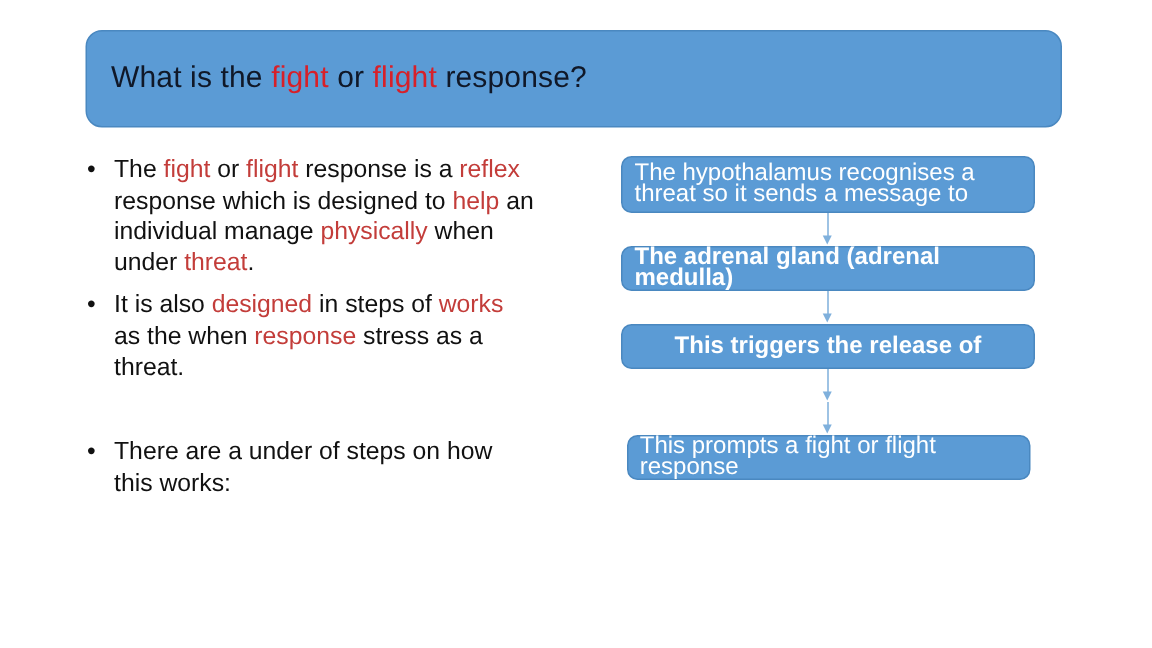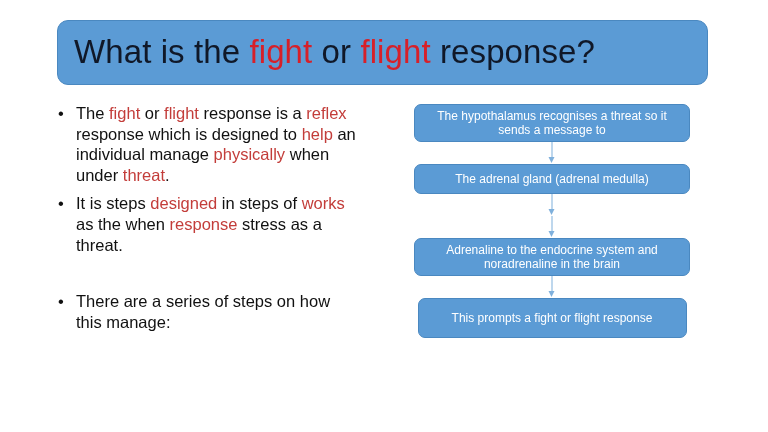--- a/index.html
+++ b/index.html
@@ -25,21 +25,21 @@
     height: 65px;
     background: #5b9bd5;
     border: 1px solid #4a88c0;
     border-radius: 11px;
     box-sizing: border-box;
     display: flex;
     align-items: center;
     padding-left: 16px;
   }
   #title-text {
-    font-size: 33px;
+    font-size: 20px;
     line-height: 1.05;
     color: #101828;
     letter-spacing: 0.1px;
     white-space: nowrap;
   }
   #title-text .hl { color: #d72029; }
 
   
   #bullets {
     position: absolute;
@@ -73,32 +73,31 @@
     left: 414px;
     top: 104px;
     width: 276px;
   }
   .flow-box {
     background: #5b9bd5;
     border: 1px solid #4a88c0;
     border-radius: 7px;
     box-sizing: border-box;
     color: #ffffff;
-    font-size: 12px;
+    font-size: 16px;
     line-height: 14.4px;
-    text-align: center;
     display: flex;
     align-items: center;
     justify-content: center;
     padding: 3px 8px;
     margin: 0 auto;
   }
   .flow-box.two-line { height: 38px; width: 276px; }
-  .flow-box.one-line { height: 30px; width: 276px; }
-  .flow-box.narrow   { height: 40px; width: 269px; }
+  .flow-box.one-line { height: 30px; width: 276px; font-weight: bold; }
+  .flow-box.narrow   { height: 30px; width: 269px; }
 
   .connector {
     width: 276px;
     height: 22px;
     margin: 0 auto;
     position: relative;
   }
   .connector .line {
     position: absolute;
     left: 50%;
@@ -122,45 +121,45 @@
 </style>
 </head>
 <body>
 
 <div id="title-banner">
   <div id="title-text"><span>What is the </span><span class="hl">fight</span><span> or </span><span class="hl">flight</span><span> response?</span></div>
 </div>
 
 <div id="bullets">
     <div class="bullet" id="bullet-1"><span class="dot">•</span><span><span>The </span><span class="hl">fight</span><span> or </span><span class="hl">flight</span><span> response is a </span><span class="hl">reflex</span><span> response which is designed to </span><span class="hl">help</span><span> an individual manage </span><span class="hl">physically</span><span> when under </span><span class="hl">threat</span><span>.</span></span></div>
-    <div class="bullet" id="bullet-2"><span class="dot">•</span><span><span>It is steps </span><span class="hl">designed</span><span> in steps of </span><span class="hl">works</span><span> as the when </span><span class="hl">response</span><span> stress as a threat.</span></span></div>
-    <div class="bullet" id="bullet-3"><span class="dot">•</span><span><span>There are a series of steps on how this manage:</span></span></div>
+    <div class="bullet" id="bullet-2"><span class="dot">•</span><span><span>It is also </span><span class="hl">designed</span><span> in steps of </span><span class="hl">works</span><span> as the when </span><span class="hl">response</span><span> stress as a threat.</span></span></div>
+    <div class="bullet" id="bullet-3"><span class="dot">•</span><span><span>There are a under of steps on how this works:</span></span></div>
   </div>
 
 <div id="flowchart">
     <div class="flow-box two-line" id="step-1">
       <span>The hypothalamus recognises a threat so it sends a message to</span>
     </div>
     <div class="connector">
       <div class="line"></div>
       <div class="head"></div>
     </div>
     <div class="flow-box one-line" id="step-2">
       <span>The adrenal gland (adrenal medulla)</span>
     </div>
     <div class="connector">
       <div class="line"></div>
       <div class="head"></div>
     </div>
+    <div class="flow-box one-line" id="step-3">
+      <span>This triggers the release of</span>
+    </div>
     <div class="connector">
       <div class="line"></div>
       <div class="head"></div>
-    </div>
-    <div class="flow-box two-line" id="step-4">
-      <span>Adrenaline to the endocrine system and noradrenaline in the brain</span>
     </div>
     <div class="connector">
       <div class="line"></div>
       <div class="head"></div>
     </div>
     <div class="flow-box narrow" id="step-5">
       <span>This prompts a fight or flight response</span>
     </div>
   </div>
 

